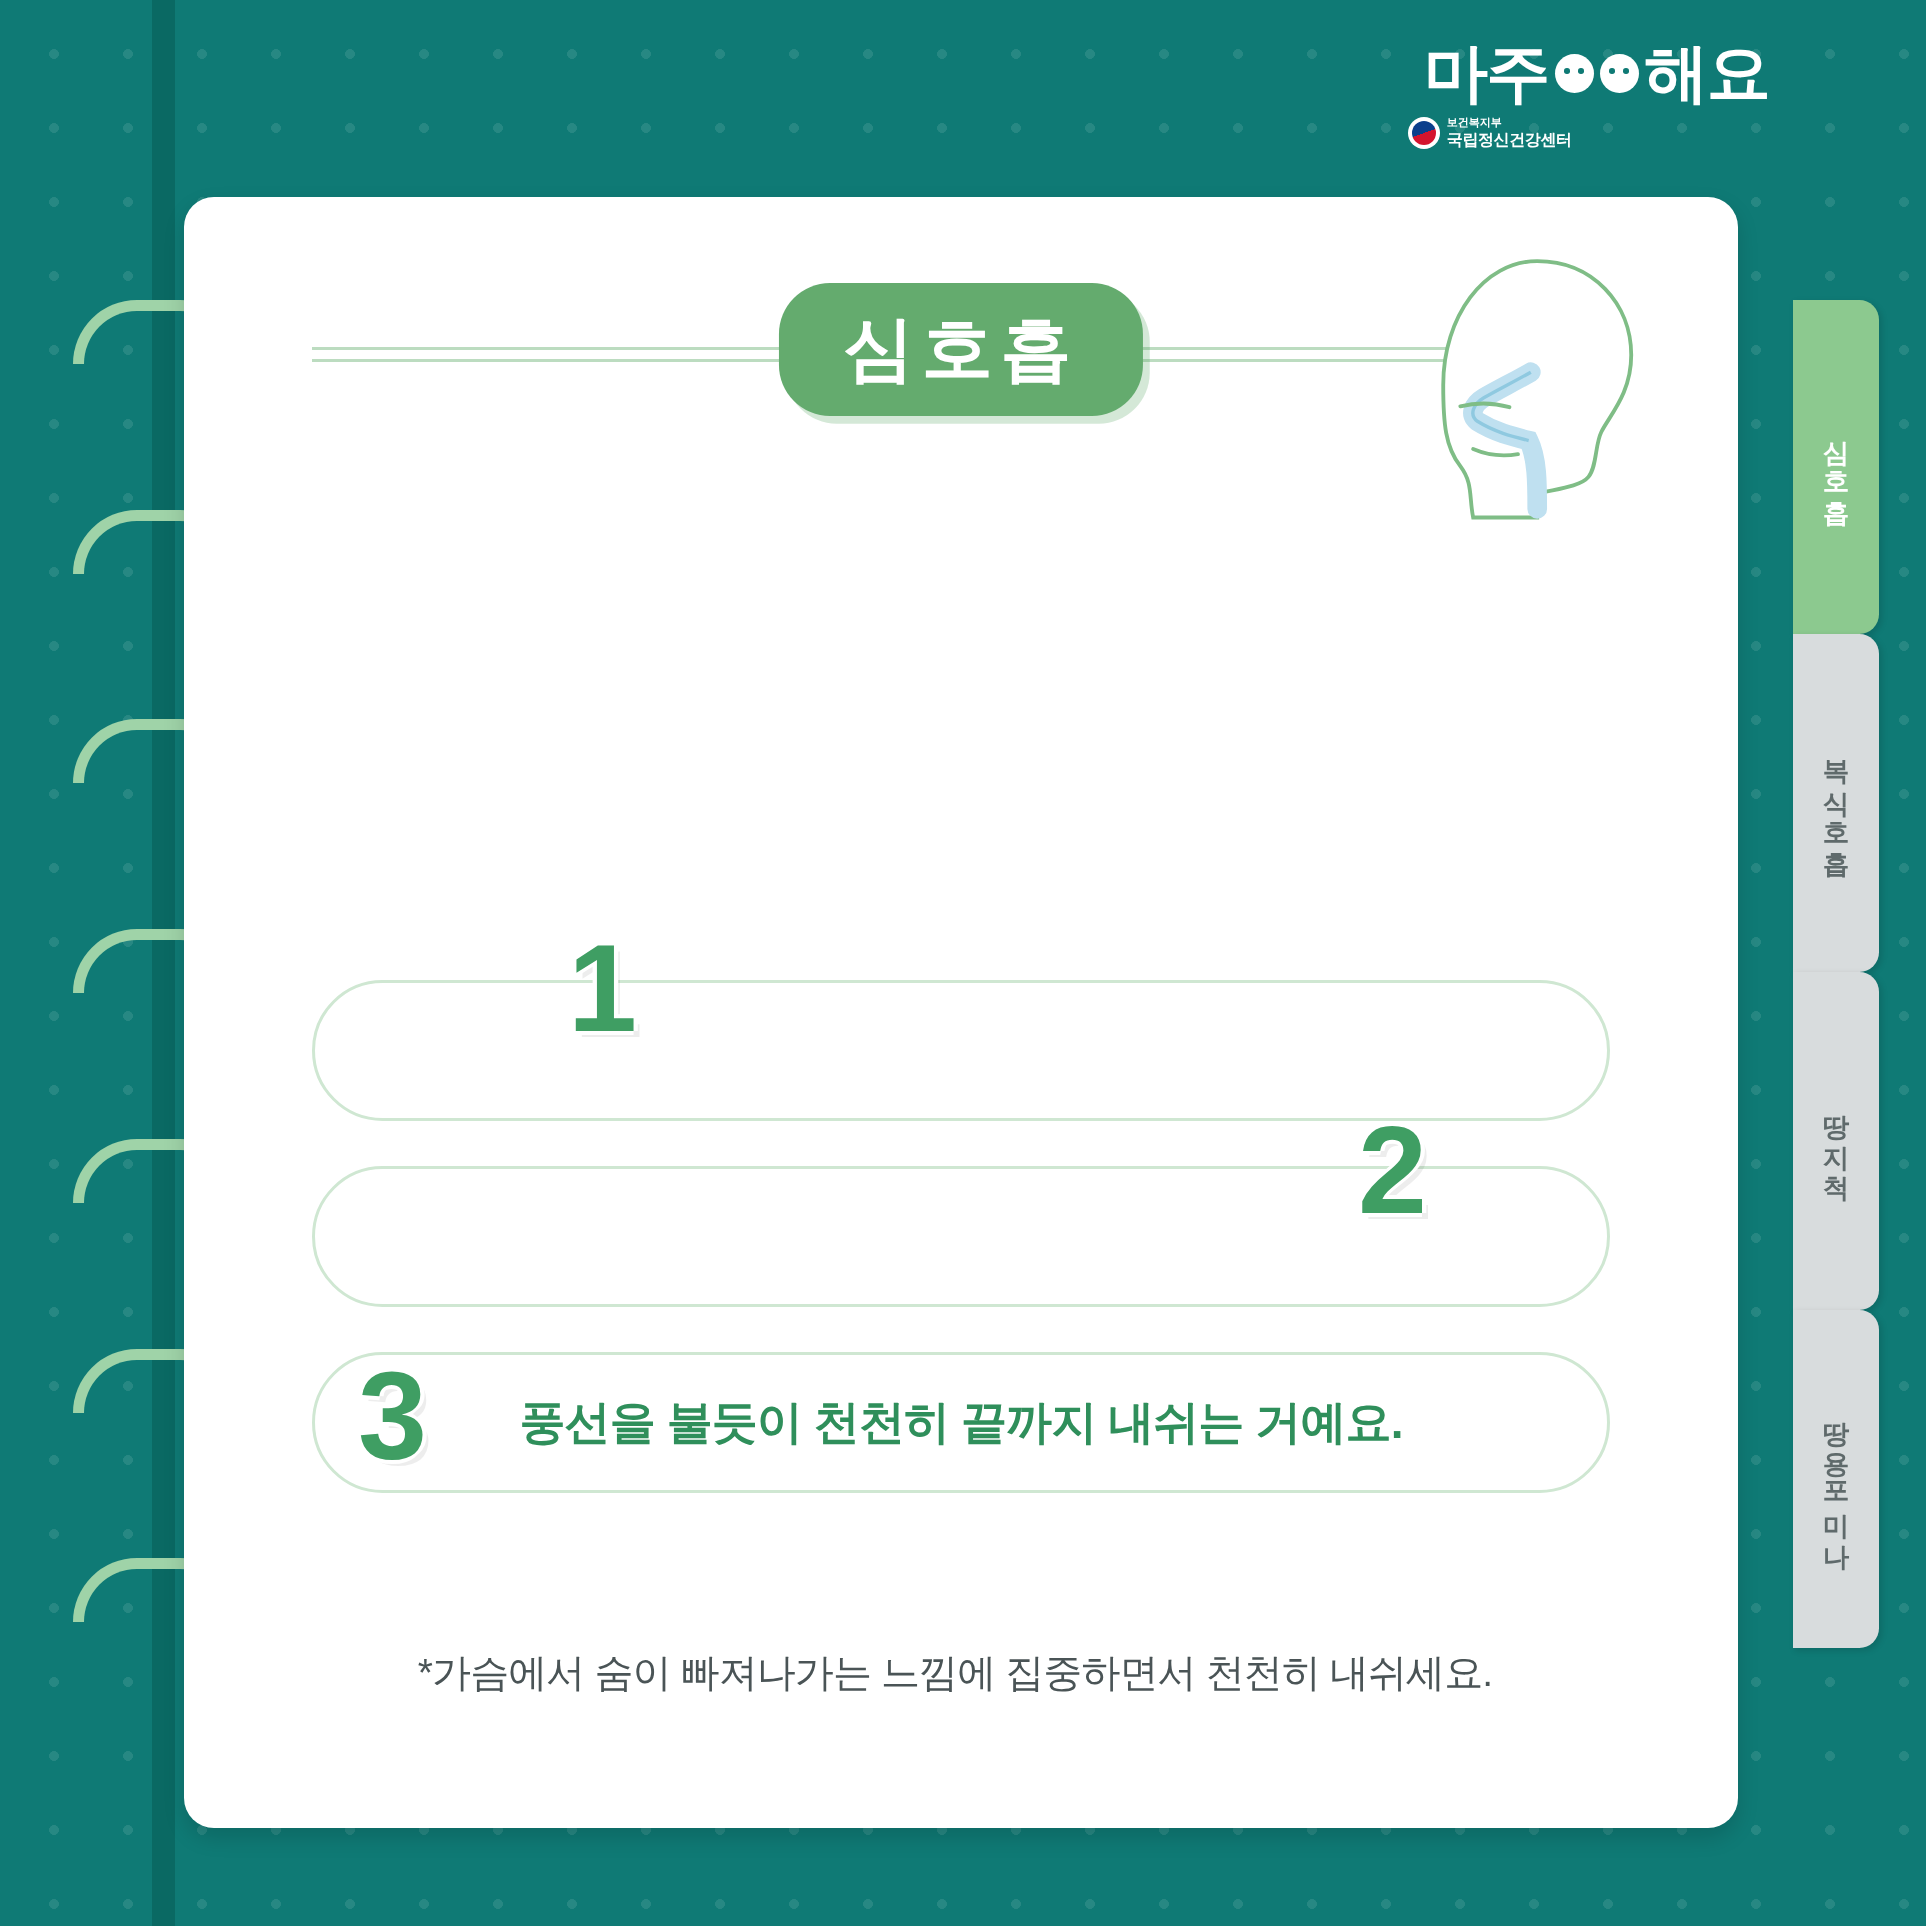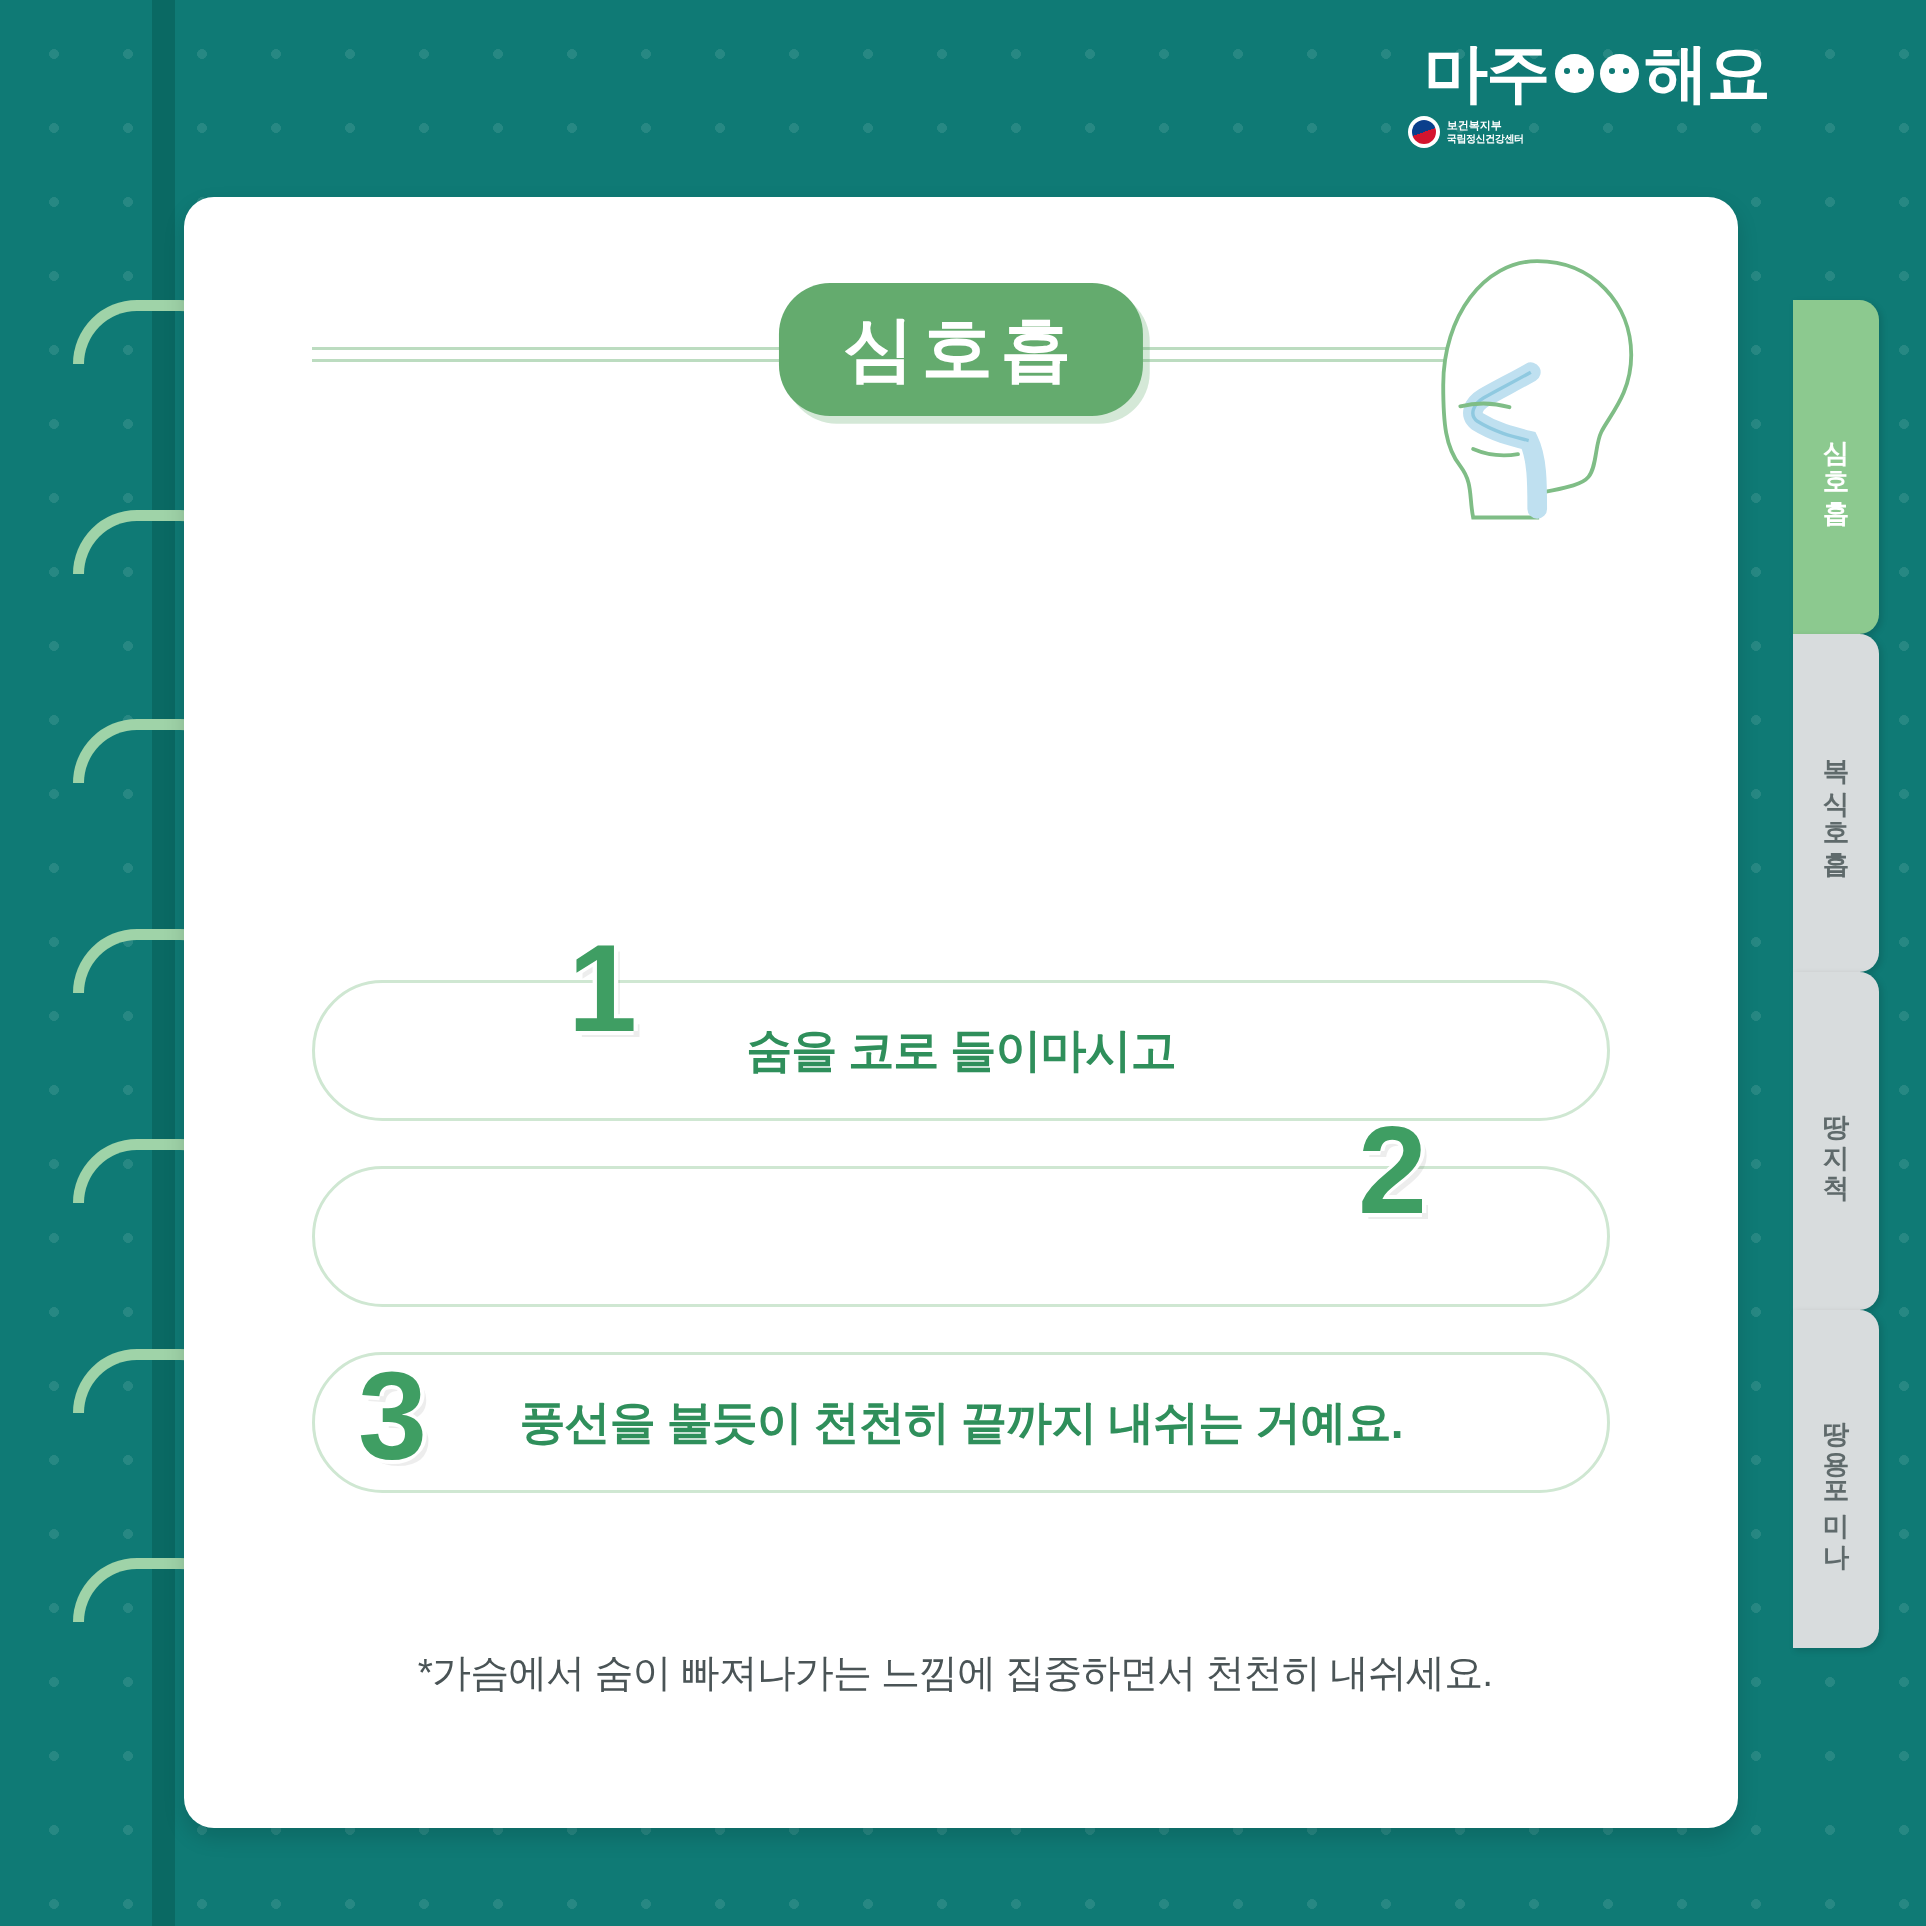--- a/index.html
+++ b/index.html
@@ -71,21 +71,21 @@
     flex: none;
   }
   .taegeuk::before {
     content: "";
     position: absolute; inset: 3.9px;
     border-radius: 50%;
     background: linear-gradient(160deg, #0b3f8c 0 50%, #d4142e 50% 100%);
   }
   .gov-lines { text-align: left; line-height: 1.25; }
   .gov-lines .l1 { font-size: 11px; font-weight: 700; }
-  .gov-lines .l2 { font-size: 10px; font-weight: 700; letter-spacing: -0.4px; }
+  .gov-lines .l2 { font-size: 16px; font-weight: 700; letter-spacing: -0.4px; }
 
   
   .spine {
     position: absolute;
     top: 0; bottom: 0;
     left: 152px;
     width: 23px;
     background: #0a6963;
   }
   .rings {
@@ -297,21 +297,20 @@
                C300 500 300 560 300 620" fill="none" stroke="#bfe0f0" stroke-width="46" stroke-linecap="round"></path>
       <path d="M285 300 C250 320 210 340 175 360 C150 375 140 400 160 415 C200 440 240 450 280 460" fill="none" stroke="#8fc9e0" stroke-width="8"></path>
       <path d="M120 380 C160 370 200 372 235 382" fill="none" stroke="#7fbd86" stroke-width="9" stroke-linecap="round"></path>
       <path d="M150 480 C185 495 220 498 255 492" fill="none" stroke="#7fbd86" stroke-width="9" stroke-linecap="round"></path>
     </svg>
 
 
     <div class="steps">
       <div class="step">
         <span class="step-num n1">1</span>
-        <span class="step-label">숨을 코로 들이마시고</span>
       </div>
       <div class="step">
         <span class="step-num n2">2</span>
       </div>
       <div class="step">
         <span class="step-num n3">3</span>
         <span class="step-label">풍선을 불듯이 천천히 끝까지 내쉬는 거예요.</span>
       </div>
     </div>
 

